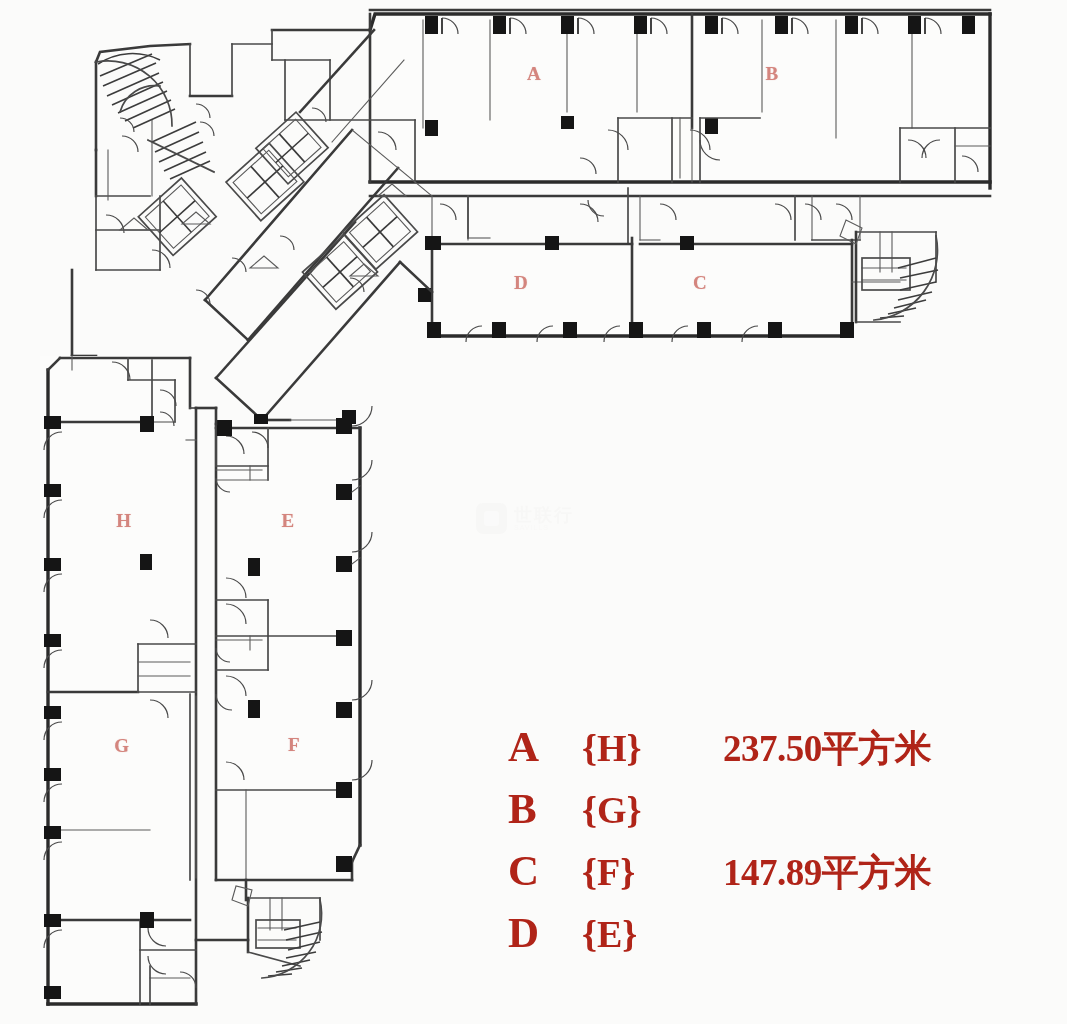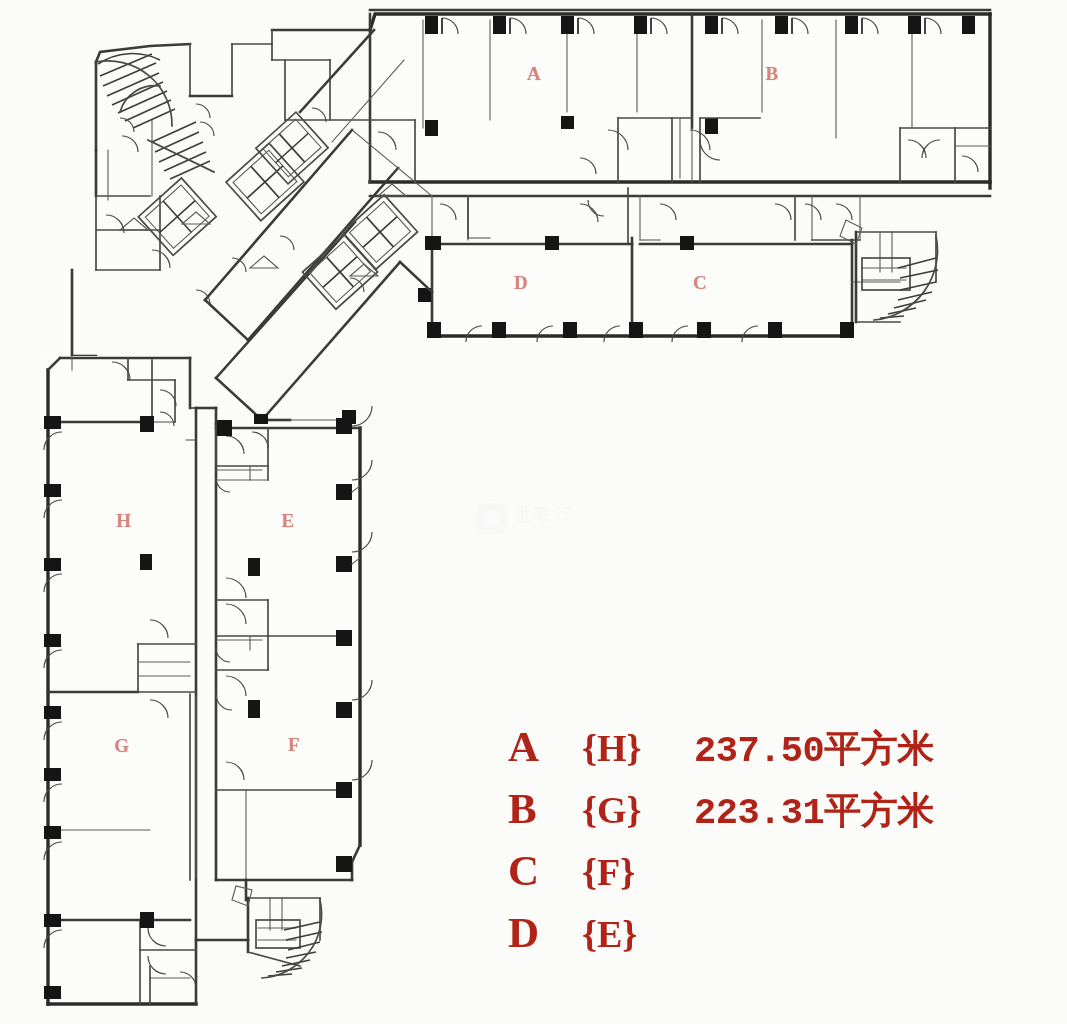--- a/index.html
+++ b/index.html
@@ -74,22 +74,23 @@
     width: 112px;
     font-size: 38px;
     font-weight: 700;
     color: #b02418;
     font-family: "Liberation Serif", "DejaVu Serif", serif;
   }
   .lg-c {
     font-size: 37px;
     font-weight: 700;
     color: #b02418;
-    font-family: Liberation Mono, monospace;
+    font-family: Liberation Serif, serif;
     letter-spacing: -0.5px;
+    margin-left: 29px;
   }
 
   
   #watermark {
     position: absolute;
     left: 476px;
     top: 503px;
     display: flex;
     align-items: center;
     opacity: 0.30;
@@ -631,25 +632,25 @@
 
   <div id="legend">
     <div class="legend-row">
       <span class="lg-a">A</span>
       <span class="lg-b">{H}</span>
       <span class="lg-c">237.50平方米</span>
     </div>
     <div class="legend-row">
       <span class="lg-a">B</span>
       <span class="lg-b">{G}</span>
-      <span class="lg-c">223.31平方米</span>
     </div>
     <div class="legend-row">
       <span class="lg-a">C</span>
       <span class="lg-b">{F}</span>
+      <span class="lg-c">147.89平方米</span>
     </div>
     <div class="legend-row">
       <span class="lg-a">D</span>
       <span class="lg-b">{E}</span>
     </div>
   </div>
 
 </div>
 
 </body></html>

